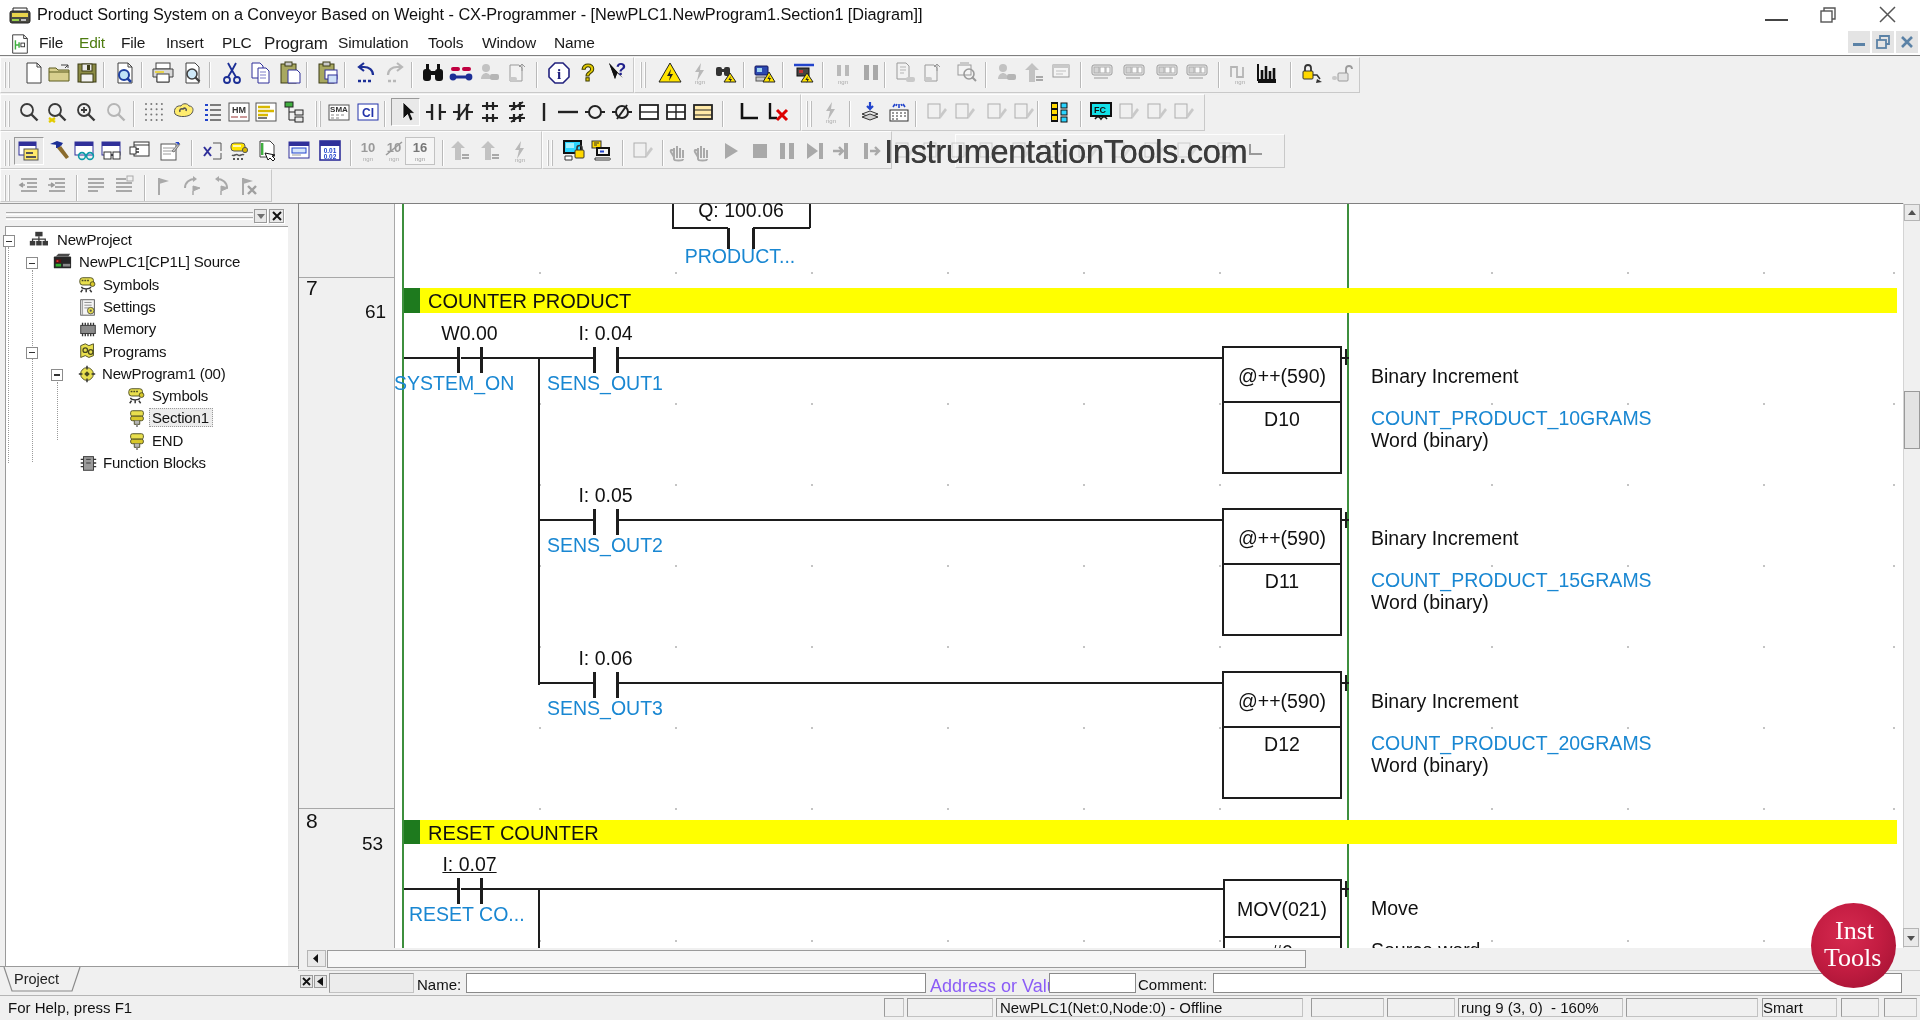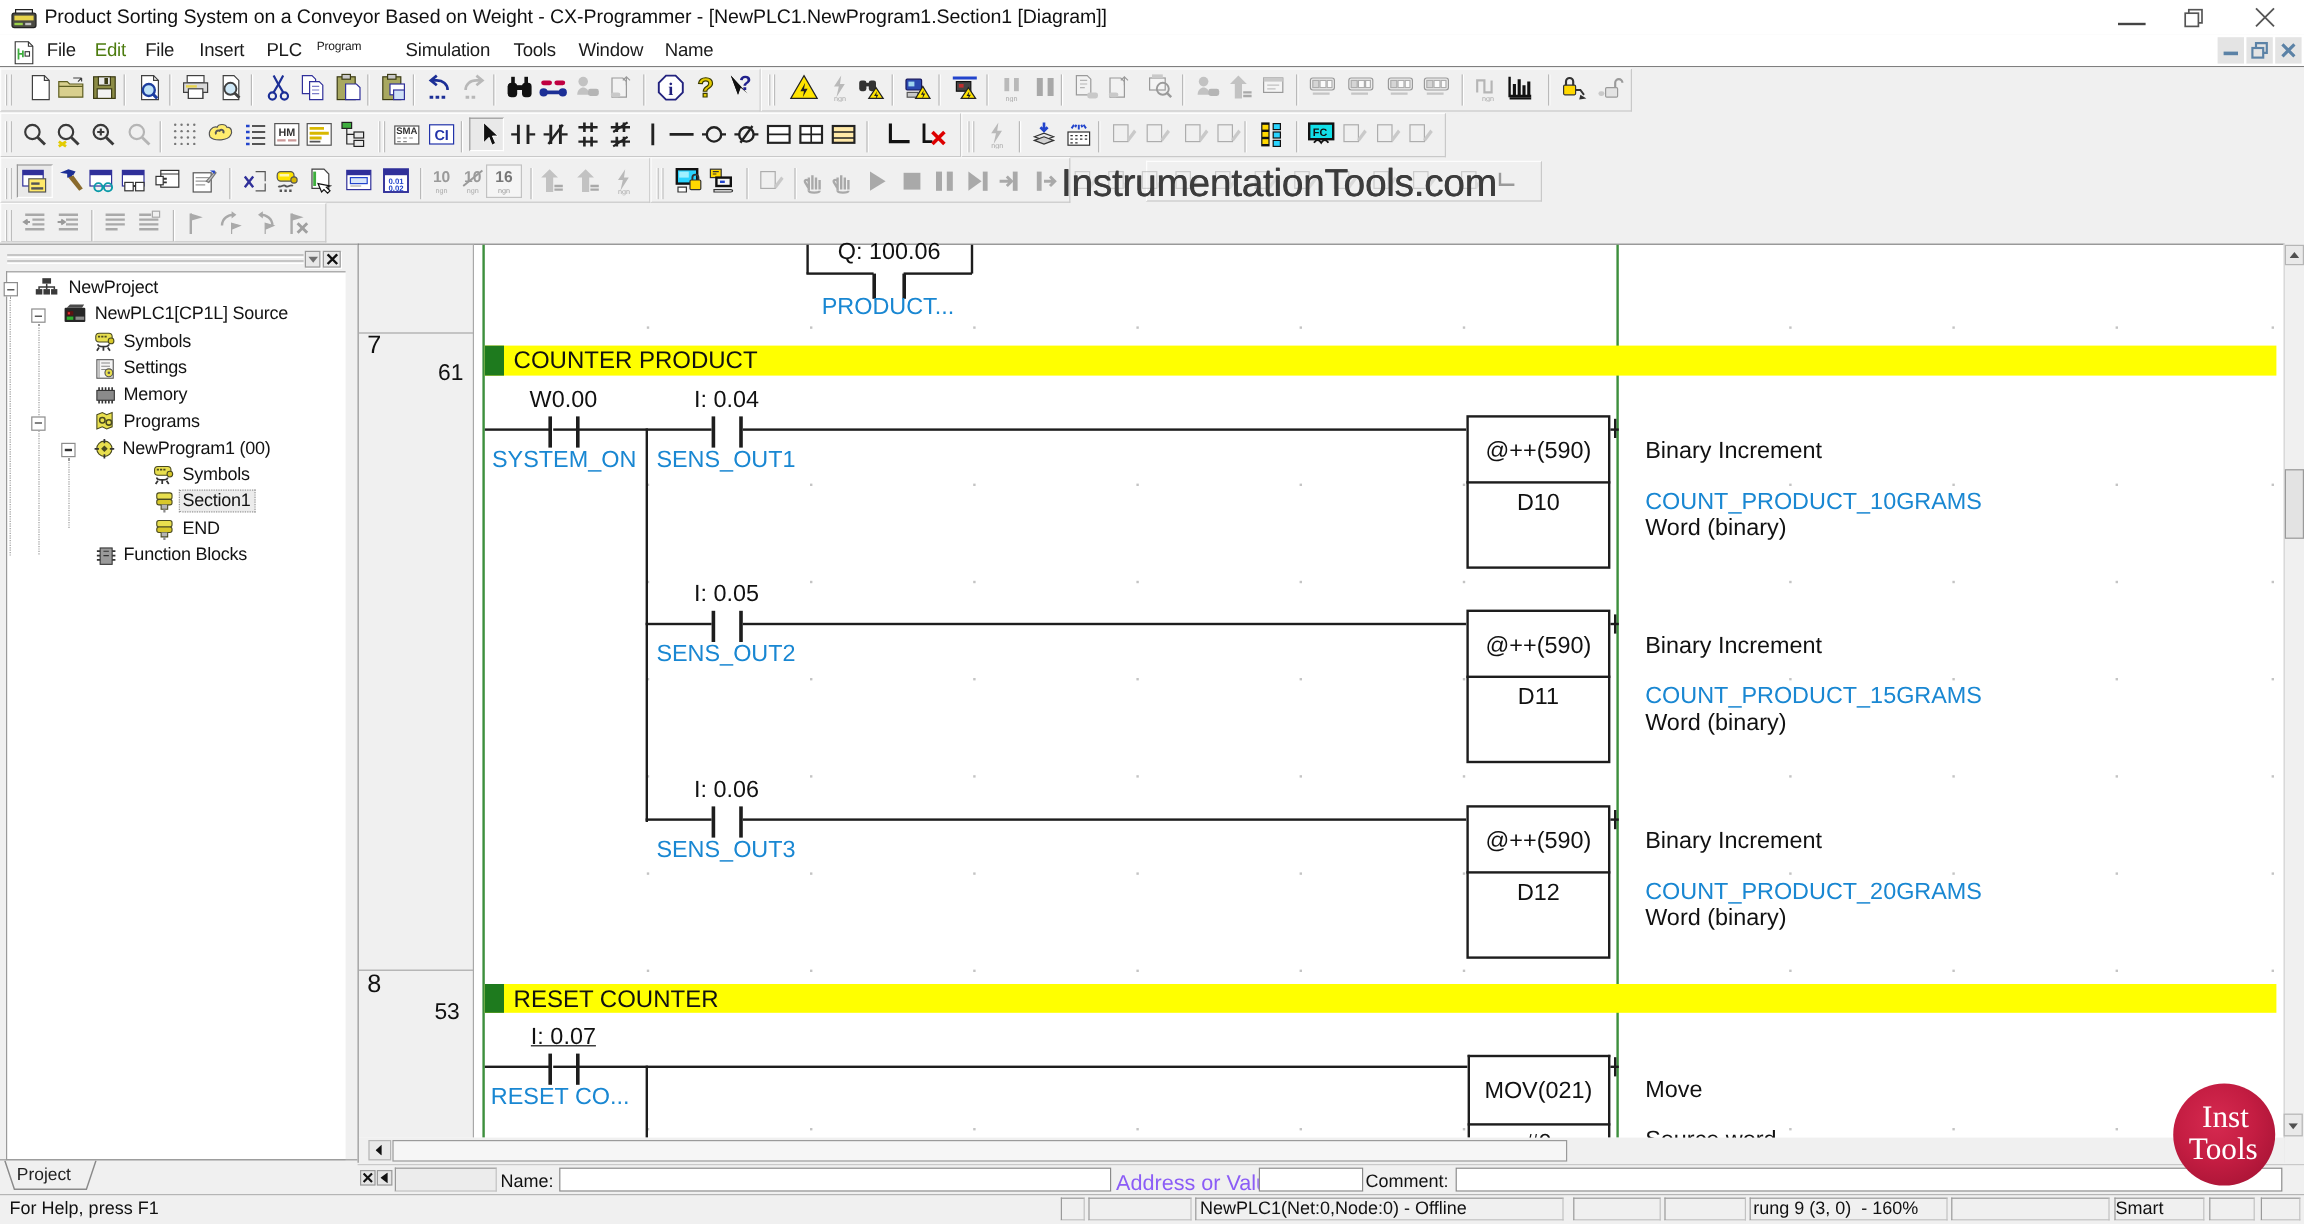--- a/index.html
+++ b/index.html
@@ -30,21 +30,21 @@
     <path d="M4 2h12l4 4v16H4z" fill="#fff" stroke="#333"></path>
     <path d="M16 2v4h4" fill="none" stroke="#333"></path>
     <path d="M7 8v10M7 13h4M11 10v6" stroke="#3fae3f" stroke-width="1.6" fill="none"></path>
     <rect x="13" y="11" width="4" height="4" fill="none" stroke="#333"></rect>
   </svg>
 <div style="left:39px;top:34px;font-size:15.5px;color:#1a1a1a;letter-spacing:-0.2px">File</div>
 <div style="left:79px;top:34px;font-size:15.5px;color:#4d7c0f;letter-spacing:-0.2px">Edit</div>
 <div style="left:121px;top:34px;font-size:15.5px;color:#1a1a1a;letter-spacing:-0.2px">File</div>
 <div style="left:166px;top:34px;font-size:15.5px;color:#1a1a1a;letter-spacing:-0.2px">Insert</div>
 <div style="left:222px;top:34px;font-size:15.5px;color:#1a1a1a;letter-spacing:-0.2px">PLC</div>
-<div style="left:264px;top:34px;font-size:10px;color:#1a1a1a;letter-spacing:-0.2px">Program</div>
+<div style="left:264px;top:34px;font-size:17px;color:#1a1a1a;letter-spacing:-0.2px">Program</div>
 <div style="left:338px;top:34px;font-size:15.5px;color:#1a1a1a;letter-spacing:-0.2px">Simulation</div>
 <div style="left:428px;top:34px;font-size:15.5px;color:#1a1a1a;letter-spacing:-0.2px">Tools</div>
 <div style="left:482px;top:34px;font-size:15.5px;color:#1a1a1a;letter-spacing:-0.2px">Window</div>
 <div style="left:554px;top:34px;font-size:15.5px;color:#1a1a1a;letter-spacing:-0.2px">Name</div>
 <div style="left:1848px;top:31px;width:22px;height:22px;background:#e4e4e4"></div>
 <div style="left:1872px;top:31px;width:22px;height:22px;background:#e4e4e4"></div>
 <div style="left:1896px;top:31px;width:22px;height:22px;background:#e4e4e4"></div>
 <div style="left:1853px;top:43px;width:12px;height:2.6px;background:#5b82a6"></div>
 <svg style="position:absolute;left:1875px;top:34px;" width="16" height="16" viewBox="0 0 16 16">
     <rect x="2" y="6" width="9" height="8" fill="#e4e4e4" stroke="#5b82a6" stroke-width="1.8"></rect>
@@ -942,21 +942,21 @@
 <div style="left:428px;top:289.5px;font-size:20px;color:#111">COUNTER PRODUCT</div>
 <div style="left:404px;top:820px;width:1493px;height:24px;background:#ffff00"></div>
 <div style="left:404px;top:820px;width:15.6px;height:24px;background:#1e7a1e"></div>
 <div style="left:428px;top:822px;font-size:20px;color:#111">RESET COUNTER</div>
 <div class="ln" style="left:404px;top:356.5px;width:54px;height:2px;"></div>
 <div class="ln" style="left:461px;top:356.5px;width:132px;height:2px;"></div>
 <div class="ln" style="left:619px;top:356.5px;width:603px;height:2px;"></div>
 <div class="ln" style="left:456.5px;top:346.5px;width:3px;height:26px;"></div>
 <div class="ln" style="left:479.5px;top:346.5px;width:3px;height:26px;"></div>
 <div class="lad" style="left:469.5px;top:321.5px;transform:translateX(-50%);">W0.00</div>
-<div class="lad blue" style="left:410px;top:371.5px;">SYSTEM_ON</div>
+<div class="lad blue" style="left:394px;top:371.5px;">SYSTEM_ON</div>
 <div class="ln" style="left:592.5px;top:346.5px;width:3px;height:26px;"></div>
 <div class="ln" style="left:615.5px;top:346.5px;width:3px;height:26px;"></div>
 <div class="lad" style="left:605.5px;top:321.5px;transform:translateX(-50%);">I: 0.04</div>
 <div class="lad blue" style="left:547px;top:371.5px;">SENS_OUT1</div>
 <div class="ln" style="left:537.5px;top:356.5px;width:2.5px;height:328px;"></div>
 <div style="left:1222px;top:346px;width:120px;height:128px;border:2px solid #1d1d1d;background:#fff"></div>
 <div class="ln" style="left:1222px;top:401px;width:120px;height:2px;"></div>
 <div class="lad" style="left:1282px;top:365px;transform:translateX(-50%);">@++(590)</div>
 <div class="lad" style="left:1282px;top:408px;transform:translateX(-50%);">D10</div>
 <div class="ln" style="left:1342px;top:356.5px;width:7px;height:2px;"></div>

